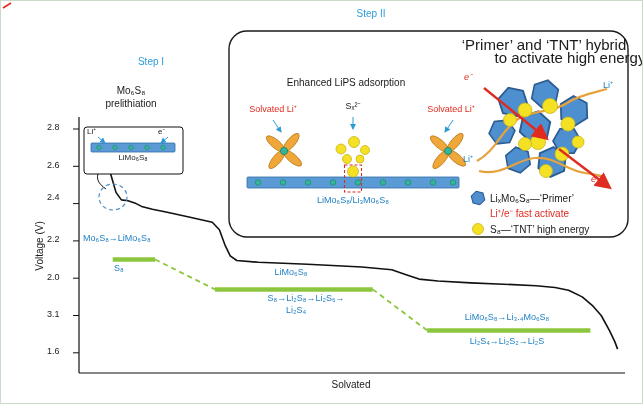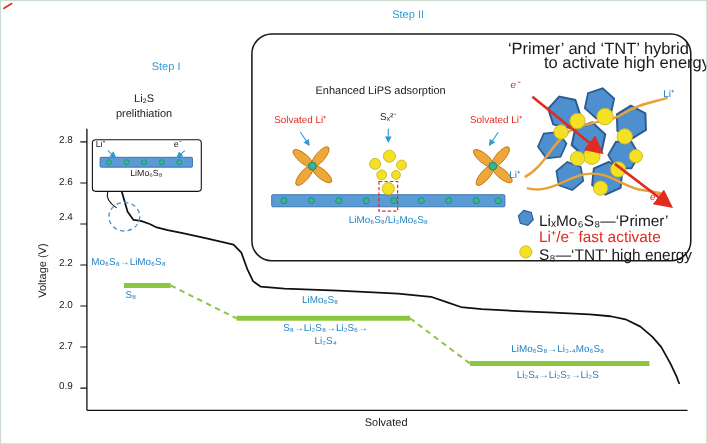--- a/index.html
+++ b/index.html
@@ -6,24 +6,24 @@
   body{background:#ffffff;font-family:"Liberation Sans",sans-serif}
   .figure{position:relative;width:643px;height:404px;background:#fff;border:1px solid #ccdccc;overflow:hidden}
   .figure svg{position:absolute;left:0;top:0}
   .lbl{position:absolute;font-size:9px;color:#1a1a1a;white-space:nowrap;line-height:1.1}
   .c{transform:translateX(-50%)}
   .blue{color:#1e7fc2}
   .step{color:#2e9bd6;font-size:10px}
   .red{color:#e02b20}
   .it{font-style:italic}
   .s8{font-size:8px}
-  .s85{font-size:14px}
+  .s85{font-size:10px}
   .s95{font-size:15px}
   .s10{font-size:10px}
-  .ytick{left:46px;width:26px;text-align:center}
+  .ytick{left:46px;width:26px;text-align:left}
   .rot{transform:translate(-50%,-50%) rotate(-90deg)}
 </style>
 </head>
 <body>
 
 <div class="figure">
 
   <svg id="fig-svg" width="643" height="404" viewBox="0 0 643 404">
     <defs>
       <marker id="ab" markerWidth="7" markerHeight="7" refX="5" refY="3" orient="auto">
@@ -146,21 +146,21 @@
       <polygon points="1,0 0.5,0.866 -0.5,0.866 -1,0 -0.5,-0.866 0.5,-0.866" transform="translate(477,197) rotate(15) scale(7)" fill="#4e8fd0" stroke="#2c5c91" stroke-width="0.15"></polygon>
       <circle cx="477" cy="228" r="5.5" fill="#f4e124" stroke="#c9b51e" stroke-width="0.8"></circle>
     </g>
 
     <path d="M2 7 L10 2" stroke="#e02b20" stroke-width="1.5"></path>
   </svg>
 
   <span class="lbl step c" style="left:150px;top:55px">Step I</span>
   <span class="lbl step c" style="left:370px;top:7px">Step II</span>
 
-  <span class="lbl s10 c" style="left:130px;top:84px">Li₂S</span>
+  <span class="lbl s10 c" style="left:130px;top:84px">Mo₆S₈</span>
   <span class="lbl s10 c" style="left:130px;top:97px">prelithiation</span>
   <span class="lbl s8" style="left:86px;top:127px">Li⁺</span>
   <span class="lbl s8" style="left:157px;top:127px">e⁻</span>
   <span class="lbl s8 c" style="left:132px;top:153px">LiMo₆S₈</span>
 
   <span class="lbl s10 c" style="left:345px;top:76px">Enhanced LiPS adsorption</span>
   <span class="lbl red c" style="left:272px;top:104px">Solvated Li⁺</span>
   <span class="lbl c" style="left:352px;top:101px">Sₓ²⁻</span>
   <span class="lbl red c" style="left:450px;top:104px">Solvated Li⁺</span>
   <span class="lbl blue c" style="left:352px;top:195px">LiMo₆S₈/Li₃Mo₆S₈</span>
@@ -172,28 +172,28 @@
   <span class="lbl blue" style="left:462px;top:154px">Li⁺</span>
   <span class="lbl red it" style="left:590px;top:174px">e⁻</span>
 
   <span class="lbl s85" style="left:489px;top:192px">LiₓMo₆S₈—‘Primer’</span>
   <span class="lbl s85 red" style="left:489px;top:207px">Li⁺/e⁻ fast activate</span>
   <span class="lbl s85" style="left:489px;top:223px">S₈—‘TNT’ high energy</span>
 
   <span class="lbl blue" style="left:82px;top:233px">Mo₆S₈→LiMo₆S₈</span>
   <span class="lbl blue" style="left:113px;top:263px">S₈</span>
   <span class="lbl blue c" style="left:290px;top:267px">LiMo₆S₈</span>
-  <span class="lbl blue c" style="left:295px;top:293px">S₈→Li₂S₈→Li₂S₆→</span>
+  <span class="lbl blue c" style="left:305px;top:293px">S₈→Li₂S₈→Li₂S₆→</span>
   <span class="lbl blue c" style="left:295px;top:305px">Li₂S₄</span>
   <span class="lbl blue c" style="left:506px;top:312px">LiMo₆S₈→Li₃.₄Mo₆S₈</span>
   <span class="lbl blue c" style="left:506px;top:336px">Li₂S₄→Li₂S₂→Li₂S</span>
 
   <span class="lbl ytick" style="top:122px">2.8</span>
   <span class="lbl ytick" style="top:160px">2.6</span>
   <span class="lbl ytick" style="top:192px">2.4</span>
   <span class="lbl ytick" style="top:234px">2.2</span>
   <span class="lbl ytick" style="top:272px">2.0</span>
-  <span class="lbl ytick" style="top:309px">2.7</span>
-  <span class="lbl ytick" style="top:346px">0.9</span>
+  <span class="lbl ytick" style="top:309px">3.1</span>
+  <span class="lbl ytick" style="top:346px">1.6</span>
 
   <span class="lbl s10 c" style="left:350px;top:378px">Solvated</span>
   <span class="lbl s10 rot" style="left:38px;top:245px">Voltage (V)</span>
 </div>
 
 </body></html>

